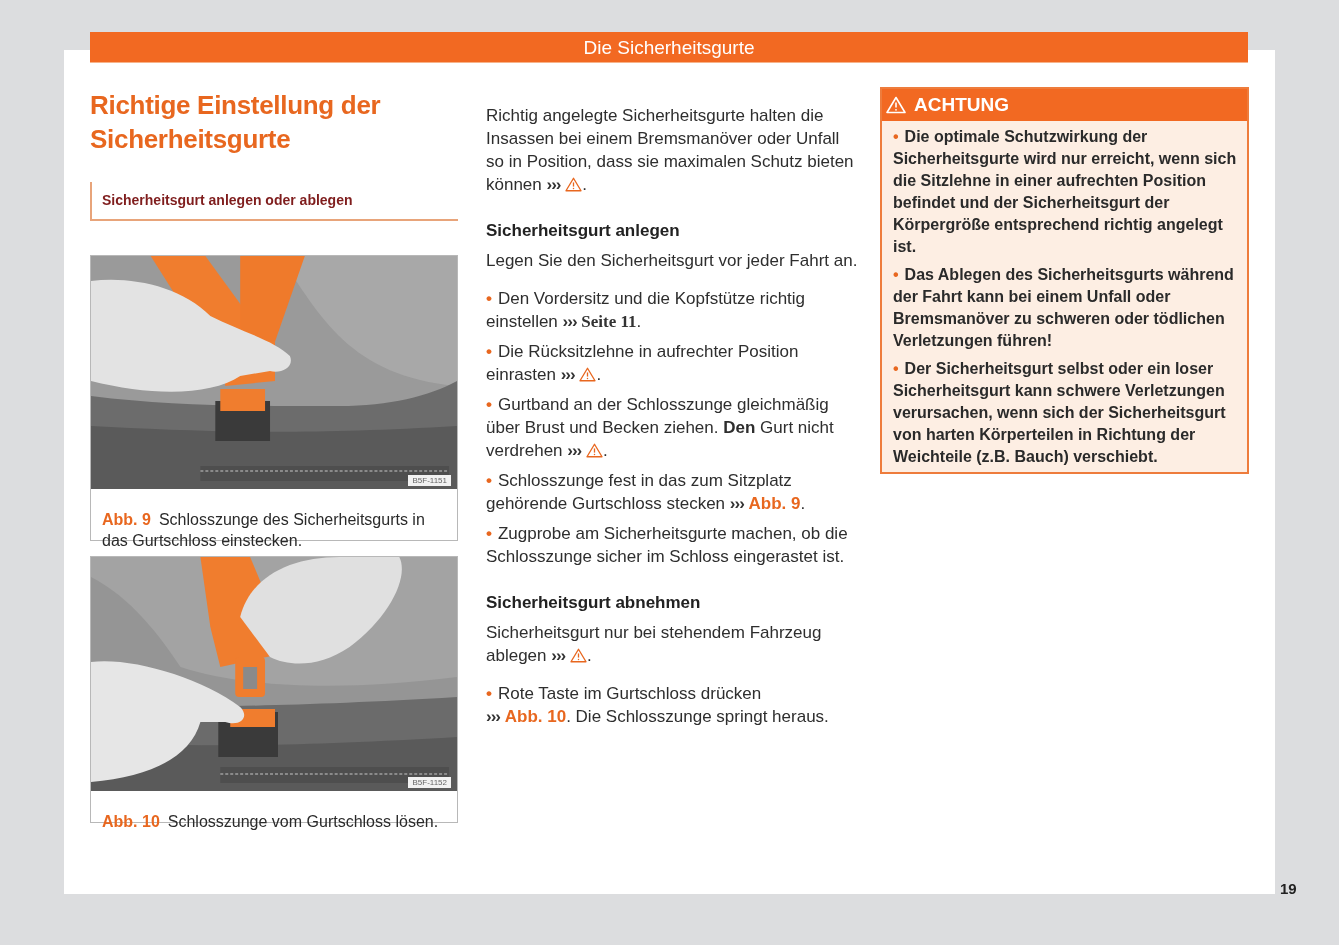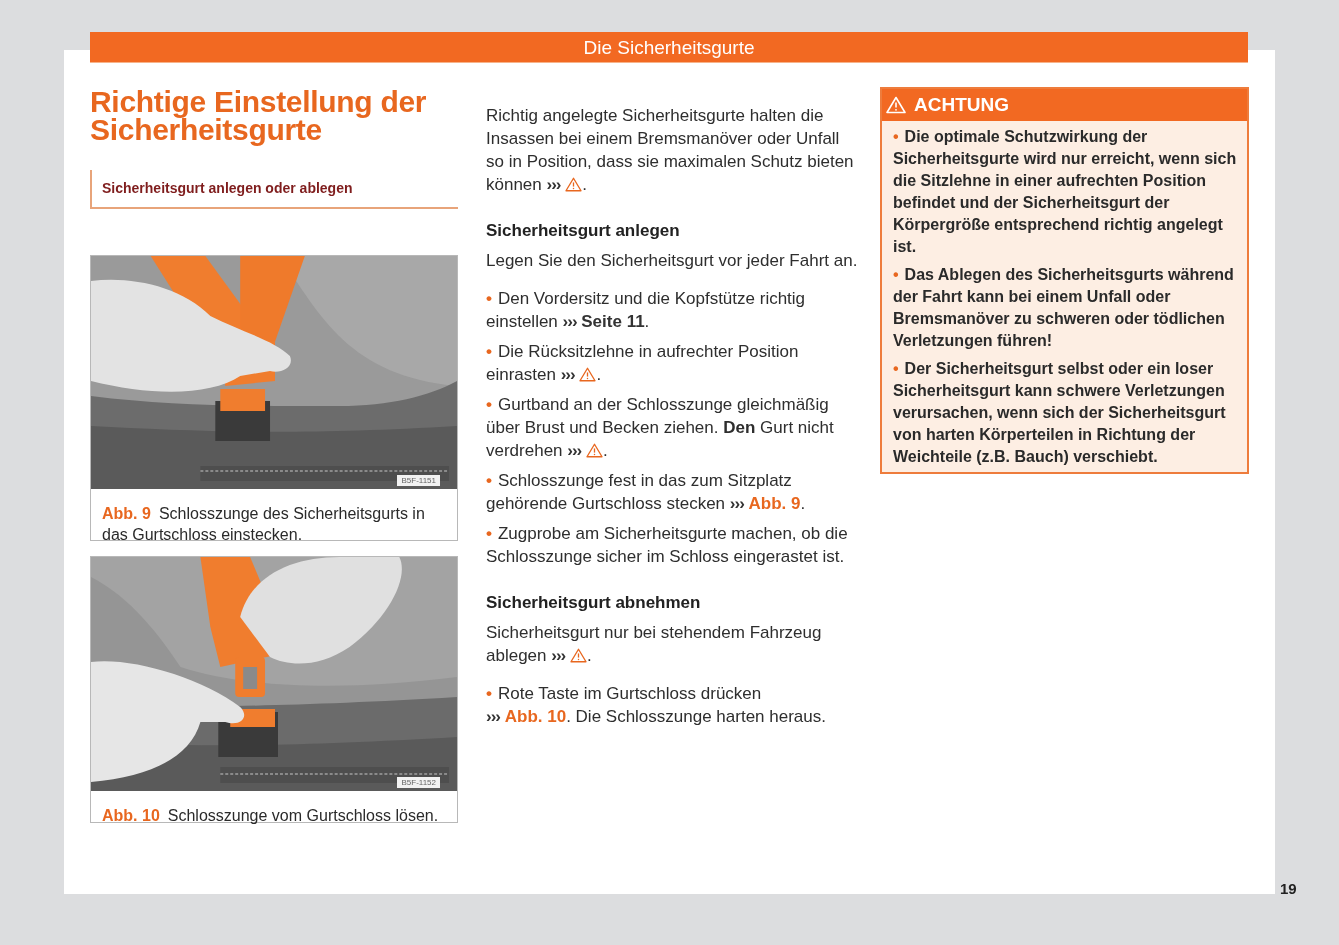--- a/index.html
+++ b/index.html
@@ -33,22 +33,22 @@
       left: 1280px; top: 880px;
       font-size: 15px;
       font-weight: bold;
       color: #222;
     }
     
     .col1 { position: absolute; left: 90px; top: 88px; width: 368px; }
     .main-title {
       color: #e8671f;
       font-weight: bold;
-      font-size: 30px;
-      line-height: 28px;
+      font-size: 26px;
+      line-height: 34px;
       letter-spacing: -0.3px;
     }
     .section-title {
       margin-top: 26px;
       border-left: 2px solid #e8a47a;
       border-bottom: 2px solid #e8a47a;
       padding: 4px 0 5px 10px;
       font-weight: bold;
       font-size: 14px;
       line-height: 28px;
@@ -67,30 +67,30 @@
       position: relative;
       width: 100%;
       background: #8a8a8a;
       overflow: hidden;
     }
     .fig1 .fig-img { height: 233px; }
     .fig2 .fig-img { height: 234px; }
     .fig-img svg { display: block; width: 100%; height: 100%; }
     .img-code {
       position: absolute;
-      right: 17px; bottom: 3px;
+      right: 6px; bottom: 3px;
       background: #f2f2f2;
       color: #666;
       font-size: 8px;
       padding: 1px 4px;
       font-family: "Liberation Sans Narrow", "Liberation Sans", sans-serif;
       text-align: center;
     }
     .caption {
-      padding: 14px 10px 4px 11px;
+      padding: 20px 10px 4px 11px;
       font-size: 16px;
       line-height: 21px;
       color: #2a2a2a;
     }
     .caption .abb {
       color: #e8671f;
       font-weight: bold;
       margin-right: 8px;
     }
     
@@ -112,21 +112,21 @@
     }
     .col2 .intro { margin-bottom: 15px; }
     .col2 .li { margin-bottom: 7px; }
     .bullet {
       color: #e8671f;
       font-weight: bold;
       margin-right: 6px;
     }
     .ref { font-weight: bold; color: #333; letter-spacing: -1px; }
     .ref-link { color: #e8671f; font-weight: bold; }
-    .ref-bold { font-weight: bold; color: #333; }
+    .ref-bold { font-weight: bold; color: #333; font-family: Liberation Serif, serif; }
     .warn-tri {
       display: inline-block;
       width: 17px; height: 15px;
       vertical-align: -2px;
     }
     
     .warn-box {
       position: absolute;
       left: 880px; top: 87px;
       width: 369px;
@@ -275,21 +275,21 @@
     <svg class="warn-tri" viewBox="0 0 20 18">
         <path d="M10 1.5 L19 16.5 H1 Z" fill="none" stroke="#e8671f" stroke-width="1.6" stroke-linejoin="round"></path>
         <path d="M10 6.5 V11.5" stroke="#e8671f" stroke-width="1.6"></path>
         <circle cx="10" cy="13.8" r="0.9" fill="#e8671f"></circle>
       </svg>.
   </p>
 
   <p class="li">
     <span class="bullet">•</span><span>Rote Taste im Gurtschloss drücken</span><br>
     <span class="ref">›››</span>
-    <span class="ref-link">Abb. 10</span><span>. Die Schlosszunge harten heraus.</span>
+    <span class="ref-link">Abb. 10</span><span>. Die Schlosszunge springt heraus.</span>
   </p>
 </div>
 
 <div class="warn-box">
   <div class="warn-head">
     <svg class="warn-icon-h" viewBox="0 0 20 18">
         <path d="M10 1.5 L19 16.5 H1 Z" fill="none" stroke="#ffffff" stroke-width="1.6" stroke-linejoin="round"></path>
         <path d="M10 6.5 V11.5" stroke="#ffffff" stroke-width="1.6"></path>
         <circle cx="10" cy="13.8" r="0.9" fill="#ffffff"></circle>
       </svg><span>ACHTUNG</span>

